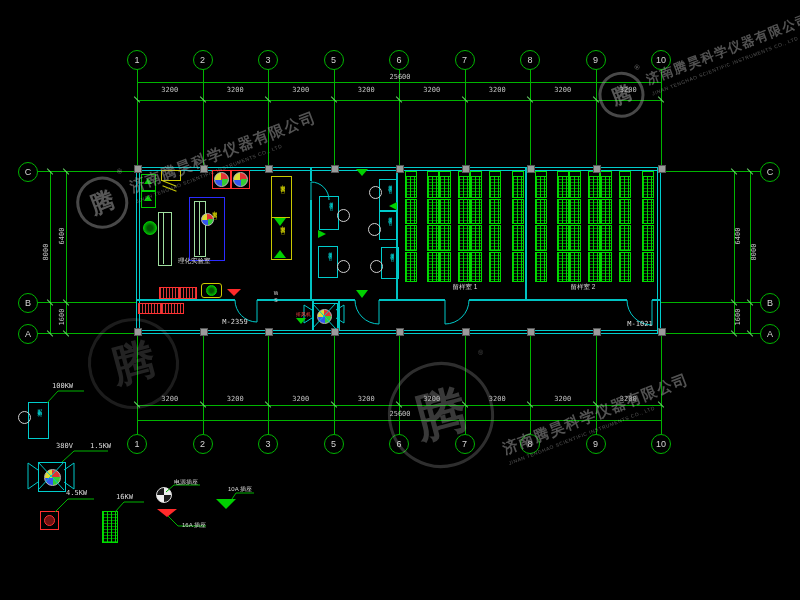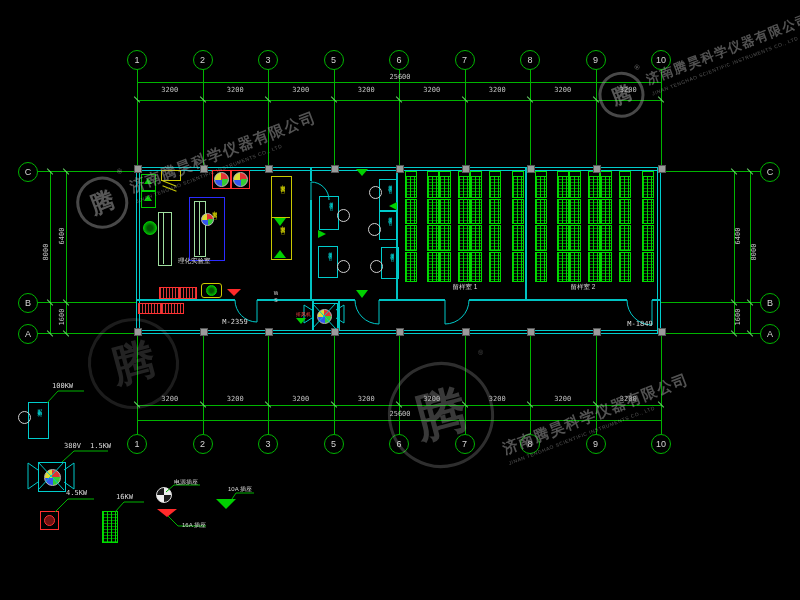--- a/index.html
+++ b/index.html
@@ -122,33 +122,33 @@
   <div class="abs stool" style="left:337px;top:260px;width:11px;height:11px;"></div>
   <div class="abs stool" style="left:370px;top:260px;width:11px;height:11px;"></div>
 
   <div class="abs vtext lbl" style="left:270px;top:290px;width:8px;height:14px;font-size:5px;">WS</div>
 
   <div class="abs" style="left:312px;top:303px;width:24px;height:26px;border:1px solid #00cccc;z-index:3;"></div>
   <div class="abs fanball" style="left:317px;top:309px;width:13px;height:13px;"></div>
   <div class="abs" style="left:296px;top:311px;font-size:5px;color:#ff4444;z-index:6;white-space:nowrap;">排风机</div>
 
   <div class="abs lbl dimt" style="left:210px;top:318px;width:50px;">M-2359</div>
-  <div class="abs lbl dimt" style="left:615px;top:320px;width:50px;">M-1849</div>
+  <div class="abs lbl dimt" style="left:615px;top:320px;width:50px;">M-1021</div>
 
   <div class="abs lbl" style="left:440px;top:283px;width:50px;font-size:6.5px;text-align:center;">留样室 1</div>
   <div class="abs lbl" style="left:558px;top:283px;width:50px;font-size:6.5px;text-align:center;">留样室 2</div>
 
   <div class="abs" style="left:28px;top:402px;width:19px;height:35px;border:1px solid #00cccc;z-index:3;"></div>
   <div class="abs vtext" style="left:34px;top:405px;width:8px;height:30px;color:#00dddd;font-size:5px;">配电柜</div>
   <div class="abs stool" style="left:18px;top:411px;width:11px;height:11px;"></div>
   <div class="abs lbl dimt" style="left:52px;top:382px;">100KW</div>
 
   <div class="abs" style="left:38px;top:462px;width:26px;height:28px;border:1px solid #00cccc;z-index:3;"></div>
   <div class="abs fanball" style="left:44px;top:469px;width:15px;height:15px;"></div>
-  <div class="abs lbl dimt" style="left:64px;top:442px;">380V</div>
+  <div class="abs lbl dimt" style="left:56px;top:442px;">380V</div>
   <div class="abs lbl dimt" style="left:90px;top:442px;">1.5KW</div>
 
   <div class="abs" style="left:40px;top:511px;width:17px;height:17px;border:1px solid #ff3030;z-index:3;"></div>
   <div class="abs" style="left:44px;top:515px;width:9px;height:9px;border:1px solid #ff3030;border-radius:50%;background:#701010;z-index:4;"></div>
   <div class="abs lbl dimt" style="left:66px;top:489px;">4.5KW</div>
 
   <div class="abs rackseg" style="left:102px;top:511px;width:14px;height:30px;"></div>
   <div class="abs lbl dimt" style="left:116px;top:493px;">16KW</div>
 
   <div class="abs bwball" style="left:156px;top:487px;width:14px;height:14px;"></div>

